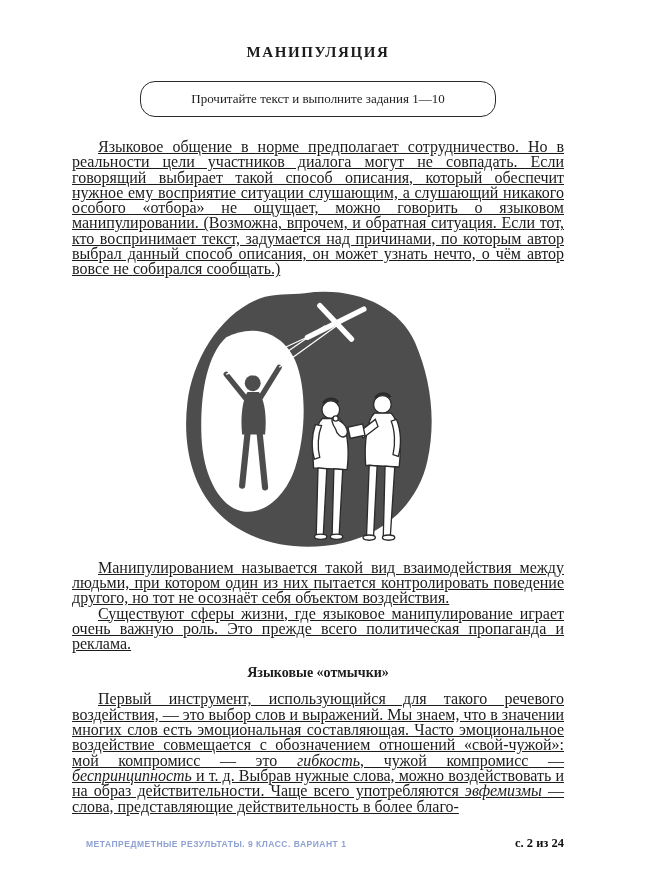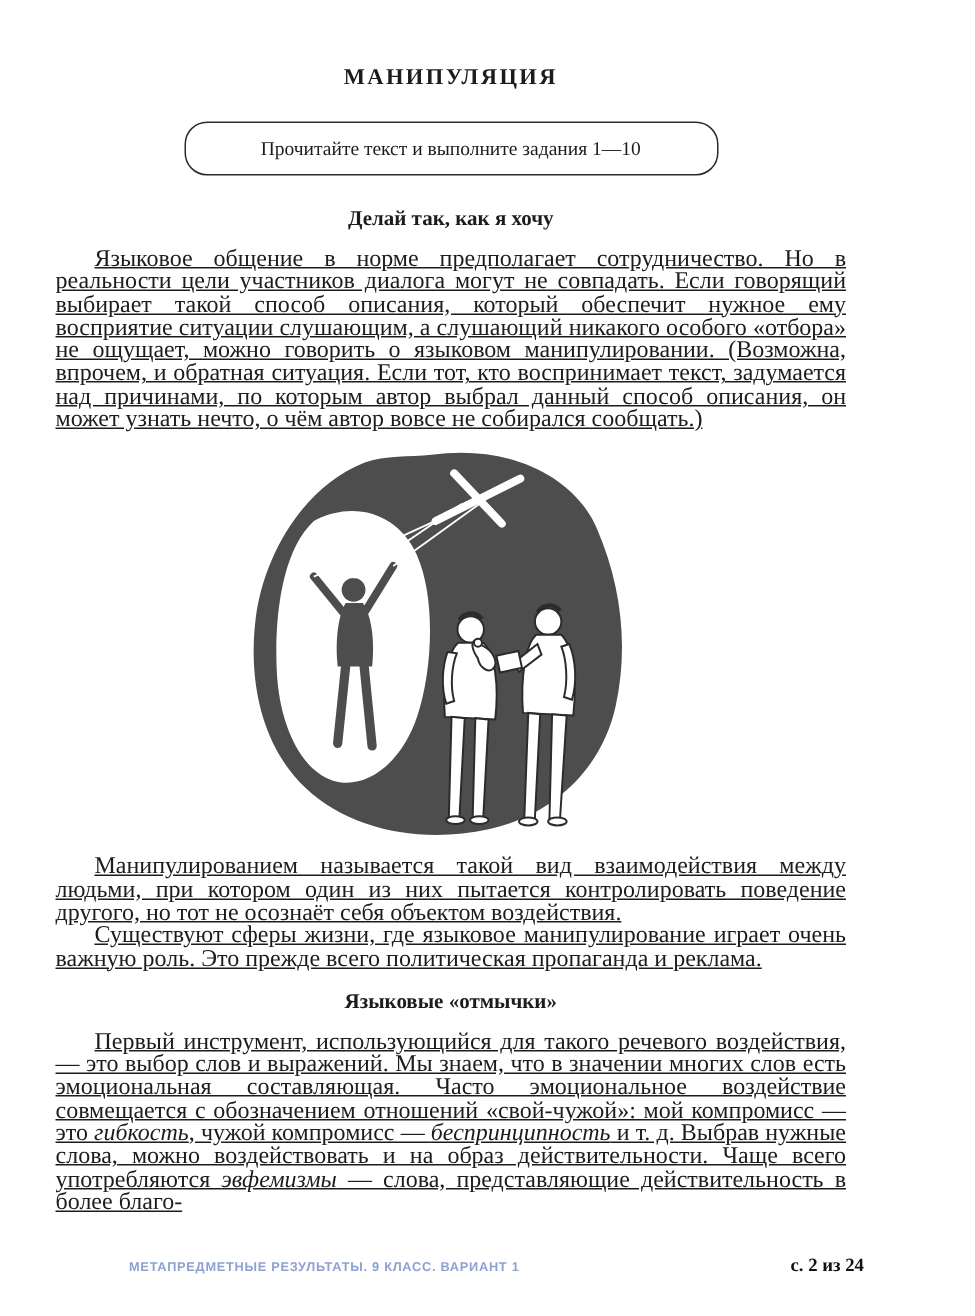--- a/index.html
+++ b/index.html
@@ -4,21 +4,21 @@
 <style>
   * { margin:0; padding:0; box-sizing:border-box; }
   html, body { width:650px; height:877px; }
   body {
     background:#ffffff;
     font-family:"Liberation Serif", serif;
     color:#1c1c1c;
     position:relative;
     overflow:hidden;
   }
-  .page { padding:44px 86px 0 37px; position:relative; height:877px; }
+  .page { padding:44px 86px 0 72px; position:relative; height:877px; }
   .title {
     text-align:center;
     font-size:15px;
     font-weight:bold;
     letter-spacing:1.6px;
     margin-bottom:20px;
   }
   .instruction-box {
     width:356px;
     margin:0 auto 22px auto;
@@ -43,21 +43,21 @@
     text-decoration:underline;
   }
   .body-text em { font-style:italic; }
   .illustration {
     display:flex;
     justify-content:center;
     margin:9px 0 9px 0;
   }
   .footer {
     position:absolute;
-    left:86px; right:74px; bottom:26px;
+    left:86px; right:86px; bottom:26px;
     display:flex;
     justify-content:space-between;
     align-items:baseline;
   }
   .footer-left {
     font-family:"Liberation Sans", sans-serif;
     font-size:8.5px;
     font-weight:bold;
     color:#8ea1d2;
     letter-spacing:0.5px;
@@ -72,21 +72,20 @@
 <body>
 
 <div class="page">
 
   <h1 class="title">МАНИПУЛЯЦИЯ</h1>
 
   <div class="instruction-box">
     <span>Прочитайте текст и выполните задания 1—10</span>
   </div>
 
-  <h2 class="heading">Делай так, как я хочу</h2>
 
   <p class="body-text">Языковое общение в норме предполагает сотрудничество. Но в реальности цели участников диалога могут не совпадать. Если говорящий выбирает такой способ описания, который обеспечит нужное ему восприятие ситуации слушающим, а слушающий никакого особого «отбора» не ощущает, можно говорить о языковом манипулировании. (Возможна, впрочем, и обратная ситуация. Если тот, кто воспринимает текст, задумается над причинами, по которым автор выбрал данный способ описания, он может узнать нечто, о чём автор вовсе не собирался сообщать.)</p>
 
   <figure class="illustration">
     <svg width="300" height="265" viewBox="0 0 340 300" aria-hidden="true">
 
       <path fill="#4d4d4d" d="M155,8 C210,0 262,22 280,64 C298,106 304,152 294,198 C284,244 248,280 198,291 C148,302 94,292 60,260 C28,230 16,182 22,132 C28,84 58,32 104,14 C120,8 138,10 155,8 Z"></path>
 
       <path fill="#ffffff" d="M66,58 C96,42 130,52 144,84 C158,116 156,170 144,206 C132,242 104,262 80,254 C56,246 40,212 38,172 C36,130 42,80 66,58 Z"></path>
 

